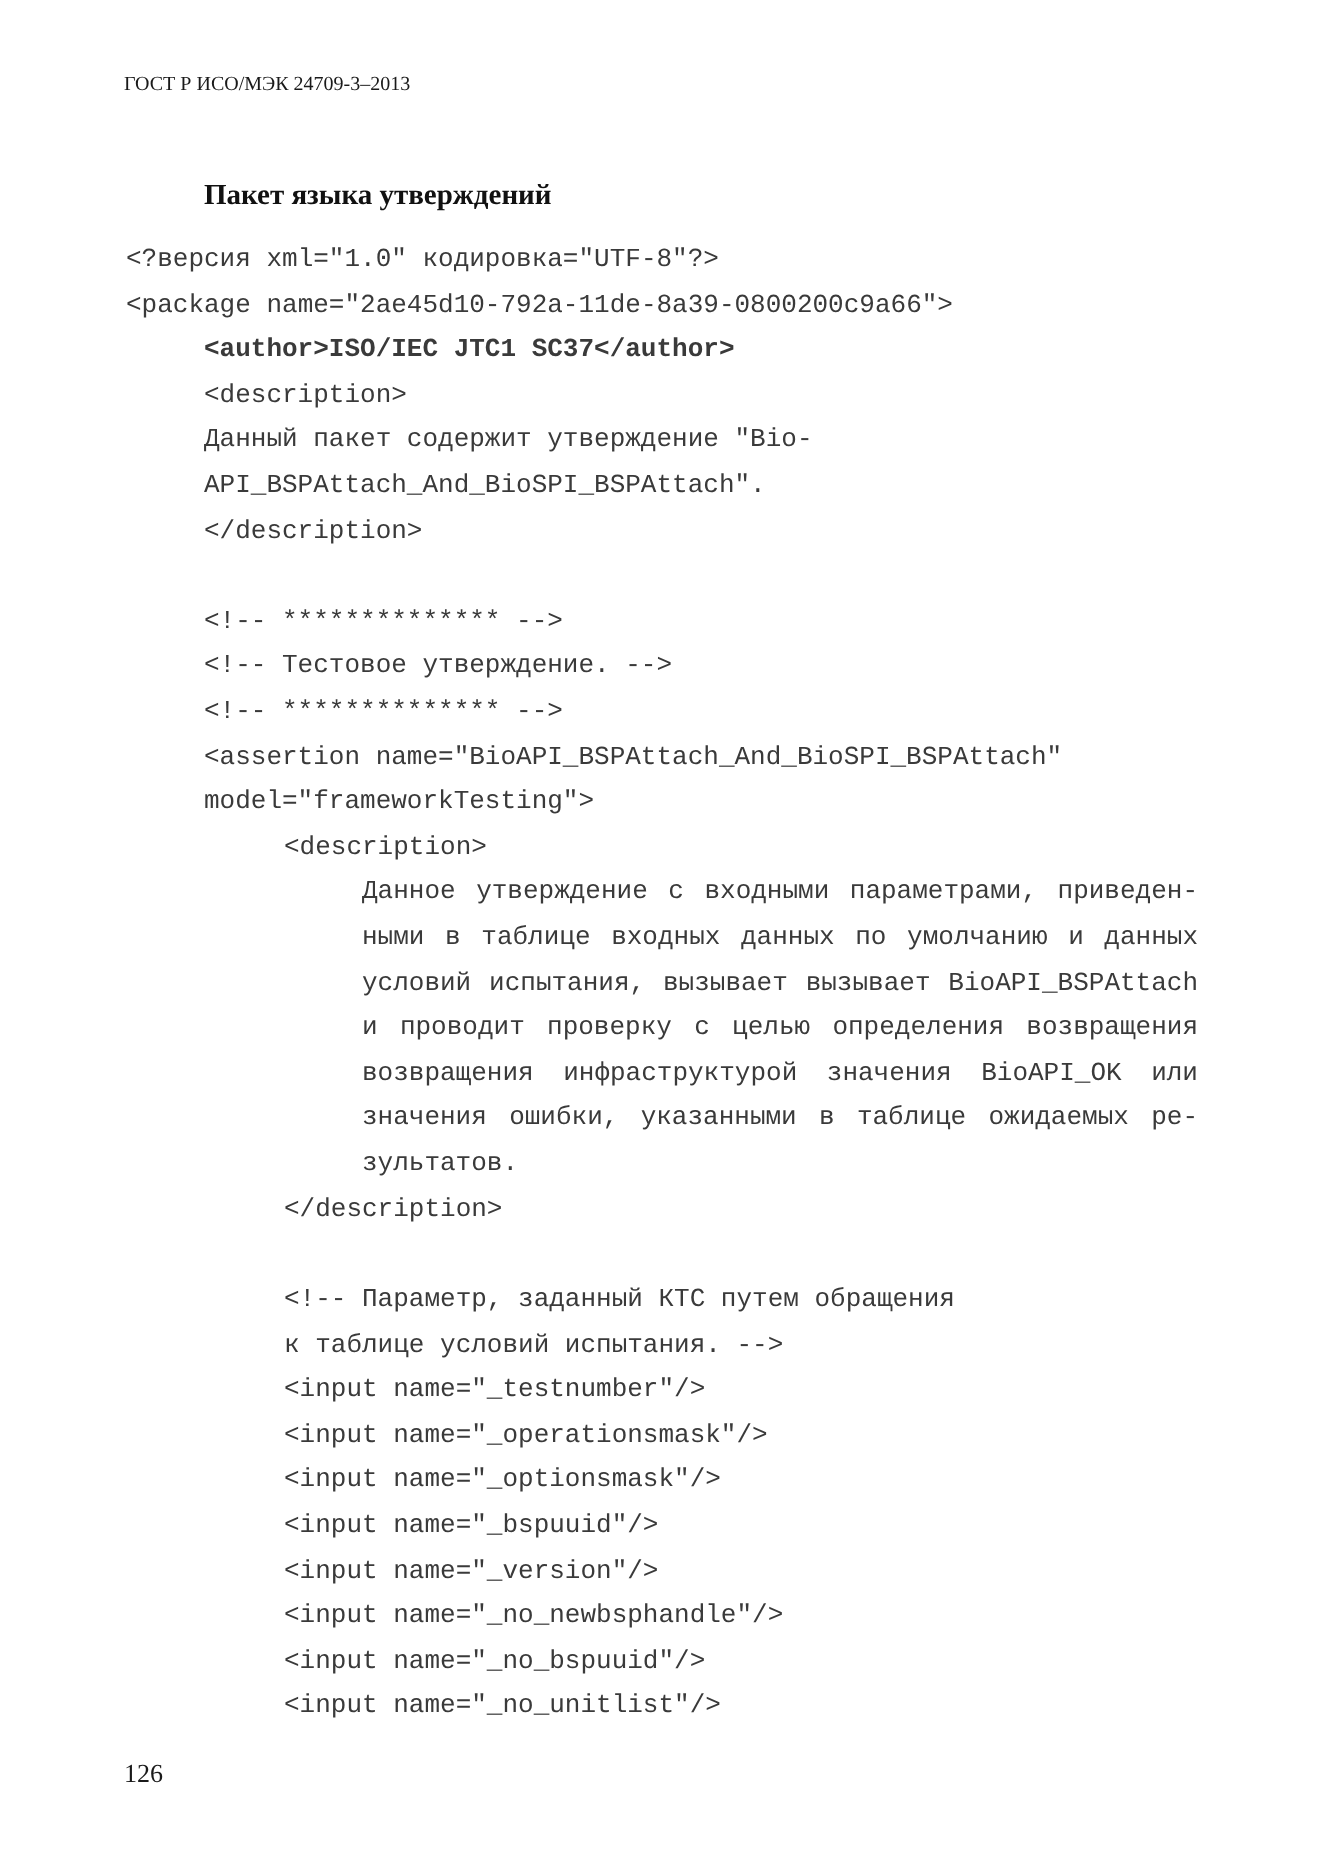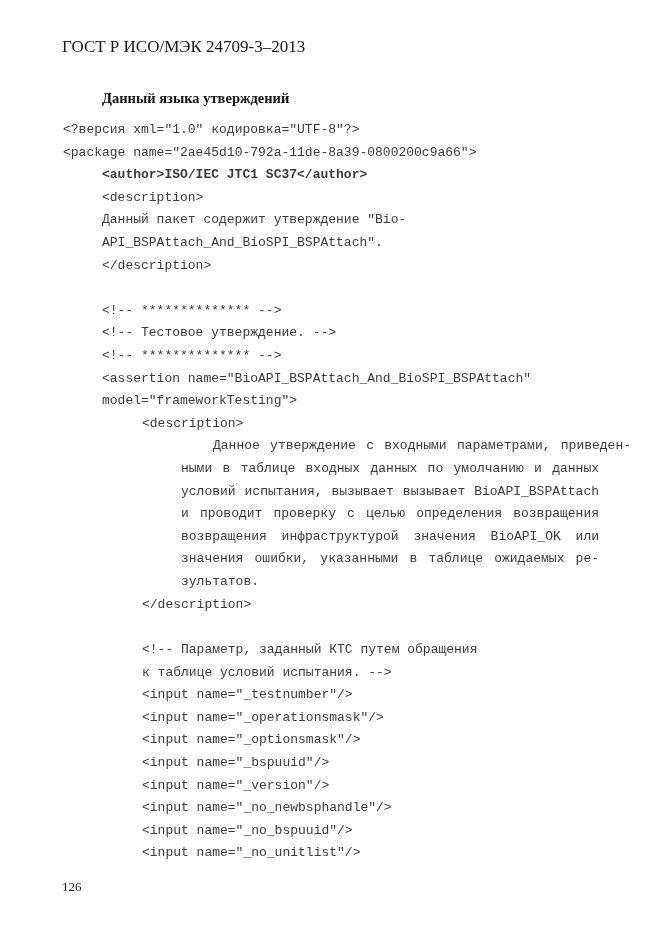--- a/index.html
+++ b/index.html
@@ -12,21 +12,21 @@
       height: 935px;
       position: relative;
       overflow: hidden;
       color: #222222;
     }
     .running-header {
       position: absolute;
       left: 62px;
       top: 37px;
       font-family: "Liberation Serif", serif;
-      font-size: 17px;
+      font-size: 10px;
       color: #1a1a1a;
       letter-spacing: 0px;
     }
     .section-title {
       position: absolute;
       left: 102px;
       top: 90px;
       font-family: "Liberation Serif", serif;
       font-size: 14.5px;
       font-weight: bold;
@@ -69,41 +69,41 @@
       color: #1a1a1a;
     }
   </style>
 </head>
 <body>
 
 <div>
 
   <div class="running-header">ГОСТ Р ИСО/МЭК 24709-3–2013</div>
 
-  <div class="section-title">Данный языка утверждений</div>
+  <div class="section-title">Пакет языка утверждений</div>
 
   <div class="code-block">
 
     <div class="code-line" style="left:63px; top:122px;">&lt;?версия xml="1.0" кодировка="UTF-8"?&gt;</div>
     <div class="code-line" style="left:63px; top:145px;text-align:center;">&lt;package name="2ae45d10-792a-11de-8a39-0800200c9a66"&gt;</div>
     <div class="code-line" style="left:102px; top:167px;font-weight:bold;">&lt;author&gt;ISO/IEC JTC1 SC37&lt;/author&gt;</div>
     <div class="code-line" style="left:102px; top:190px;">&lt;description&gt;</div>
     <div class="code-line" style="left:102px; top:212px;">Данный пакет содержит утверждение "Bio-</div>
     <div class="code-line" style="left:102px; top:235px;">API_BSPAttach_And_BioSPI_BSPAttach".</div>
     <div class="code-line" style="left:102px; top:258px;">&lt;/description&gt;</div>
     <div class="code-line" style="left:102px; top:280px;"></div>
     <div class="code-line" style="left:102px; top:303px;">&lt;!-- ************** --&gt;</div>
     <div class="code-line" style="left:102px; top:325px;">&lt;!-- Тестовое утверждение. --&gt;</div>
     <div class="code-line" style="left:102px; top:348px;">&lt;!-- ************** --&gt;</div>
     <div class="code-line" style="left:102px; top:371px;">&lt;assertion name="BioAPI_BSPAttach_And_BioSPI_BSPAttach"</div>
     <div class="code-line" style="left:102px; top:393px;">model="frameworkTesting"&gt;</div>
     <div class="code-line" style="left:142px; top:416px;">&lt;description&gt;</div>
 
     <div>
-      <div class="para-line" style="left:181px; top:438px;margin-left:32px;">Данное утверждение с входными параметрами, приведен-</div>
+      <div class="para-line" style="left:181px; top:438px;">Данное утверждение с входными параметрами, приведен-</div>
       <div class="para-line" style="left:181px; top:461px;">ными в таблице входных данных по умолчанию и данных</div>
       <div class="para-line" style="left:181px; top:484px;">условий испытания, вызывает вызывает BioAPI_BSPAttach</div>
       <div class="para-line" style="left:181px; top:506px;">и проводит проверку с целью определения возвращения</div>
       <div class="para-line" style="left:181px; top:529px;">возвращения инфраструктурой значения BioAPI_OK или</div>
       <div class="para-line" style="left:181px; top:551px;">значения ошибки, указанными в таблице ожидаемых ре-</div>
       <div class="para-line last" style="left:181px; top:574px;">зультатов.</div>
     </div>
 
     <div class="code-line" style="left:142px; top:597px;">&lt;/description&gt;</div>
     <div class="code-line" style="left:142px; top:619px;"></div>

